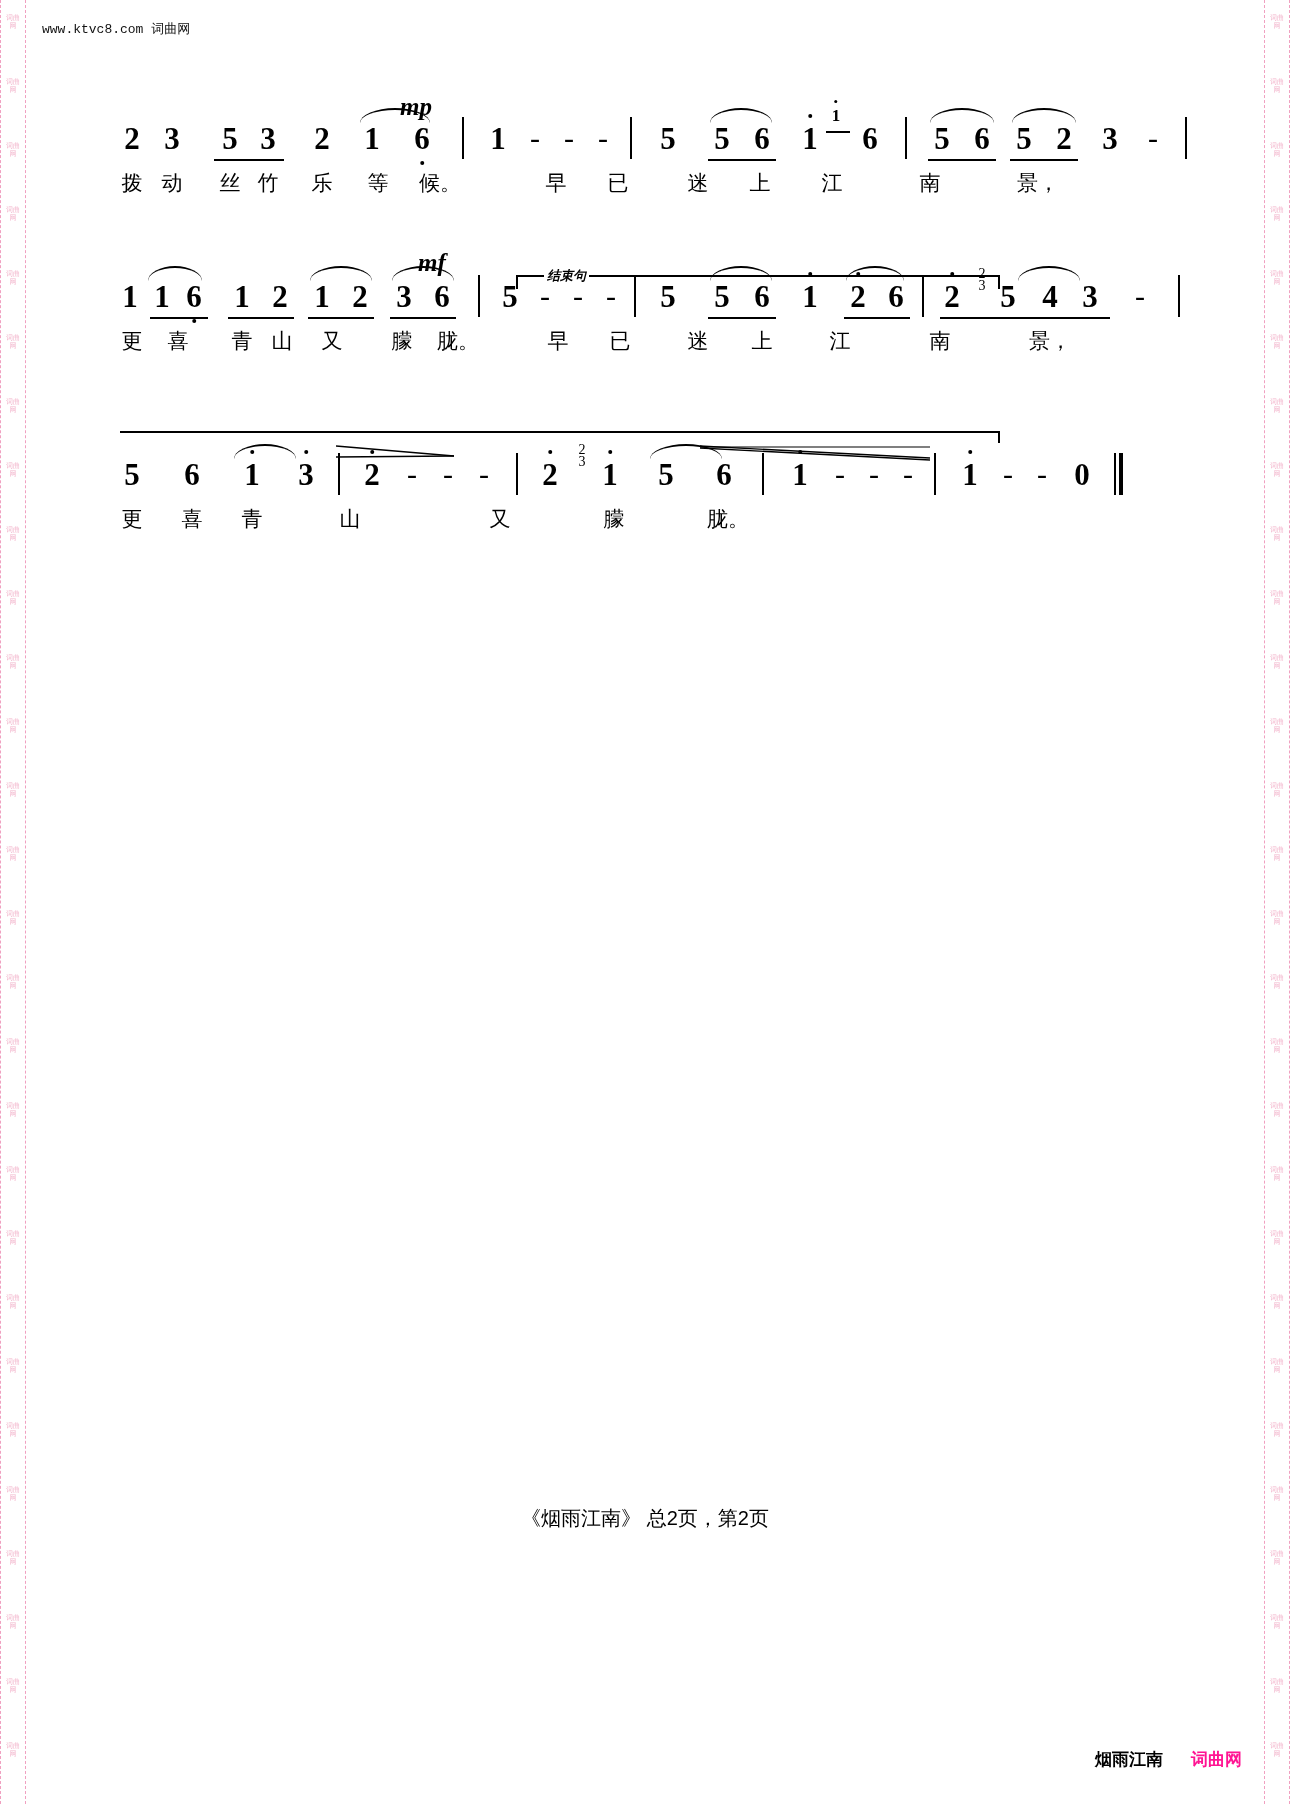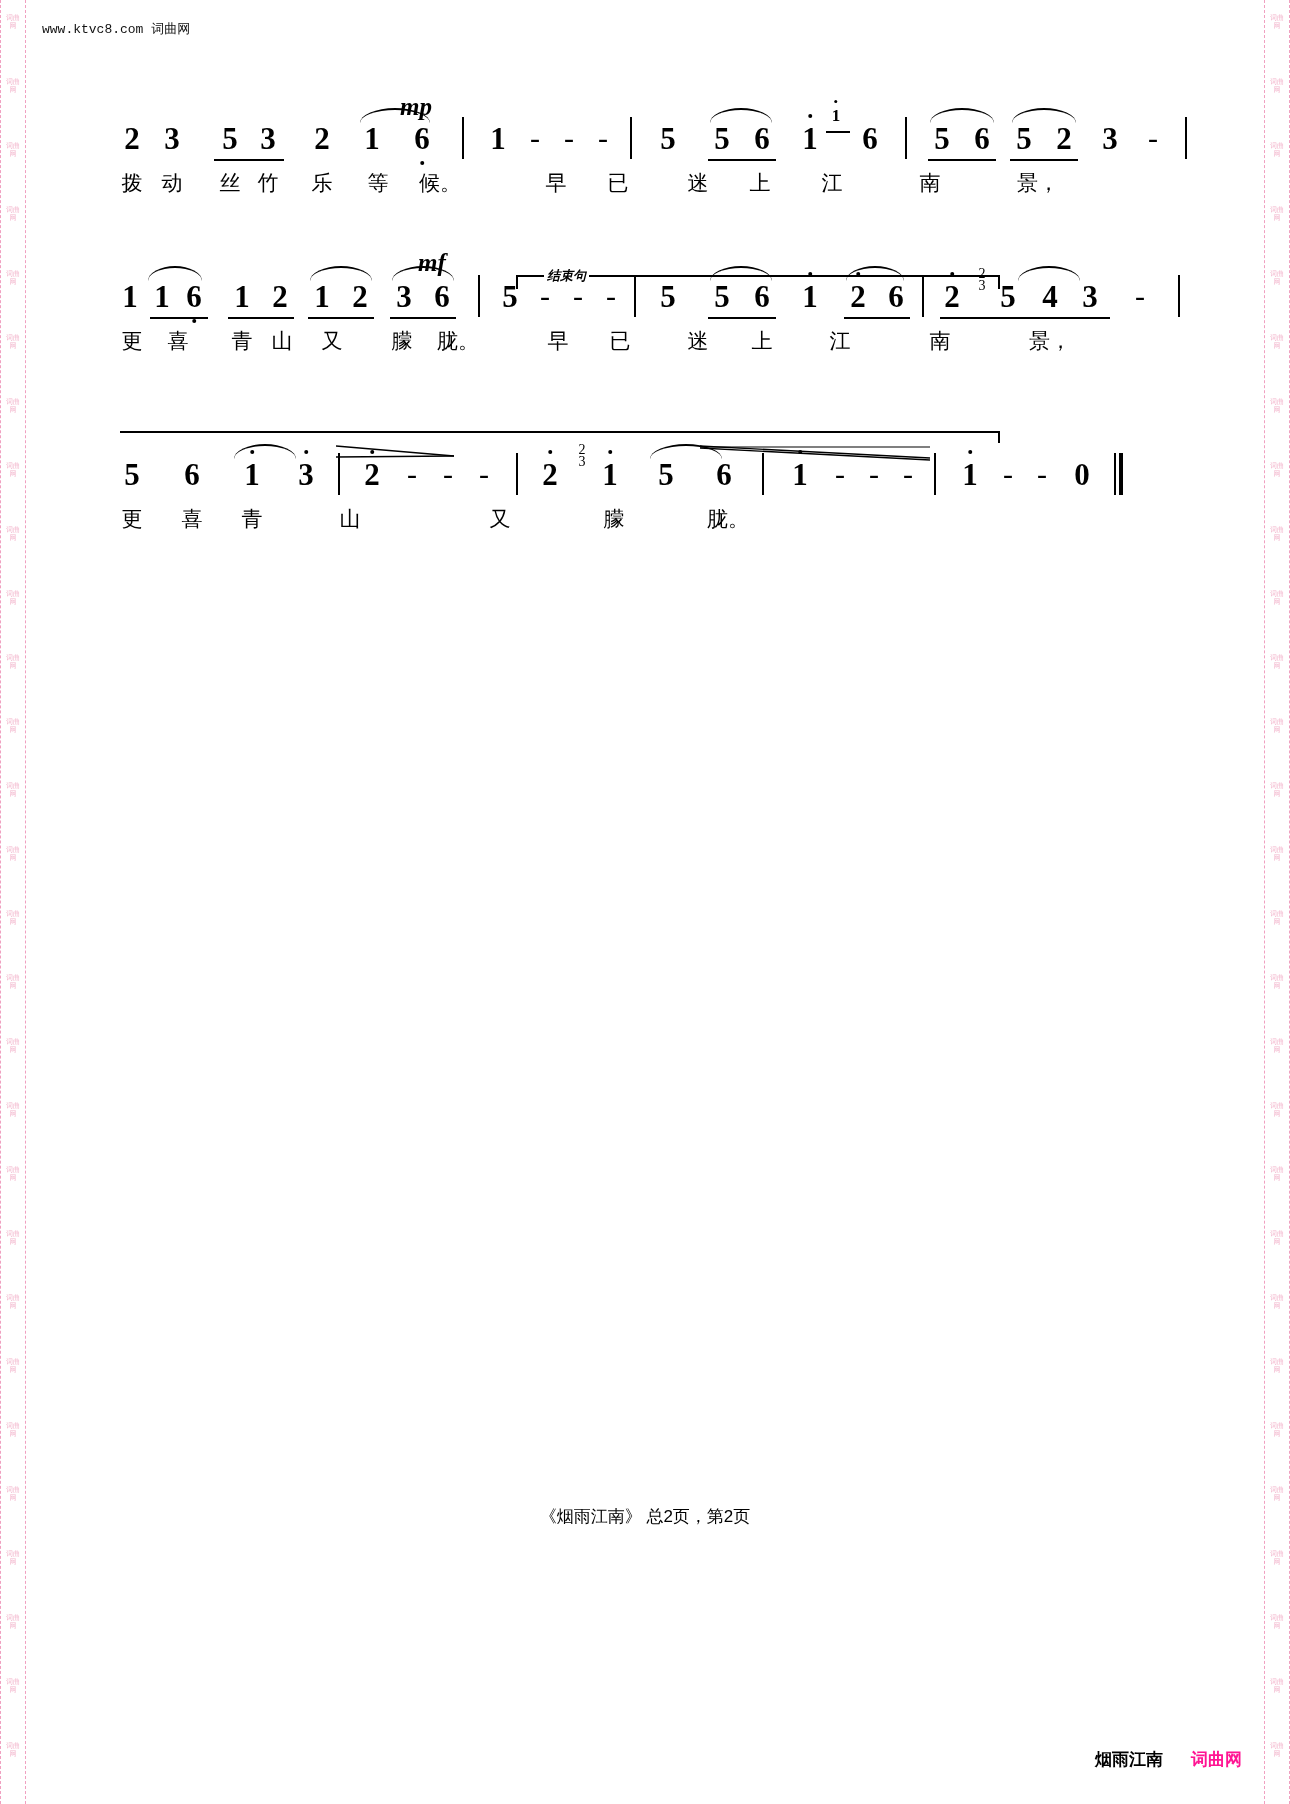--- a/index.html
+++ b/index.html
@@ -226,21 +226,21 @@
   .tuplet .den { display: block; font-size: 14px; margin-top: -2px; }
 
   
   .footer-center {
     position: absolute;
     left: 0;
     right: 0;
     top: 1505px;
     text-align: center;
     font-family: "Liberation Sans", sans-serif;
-    font-size: 17px;
+    font-size: 20px;
     color: #000;
   }
   .footer-right {
     position: absolute;
     right: 48px;
     top: 1748px;
     font-family: "Liberation Sans", sans-serif;
     font-size: 17px;
     font-weight: 700;
     color: #000;

